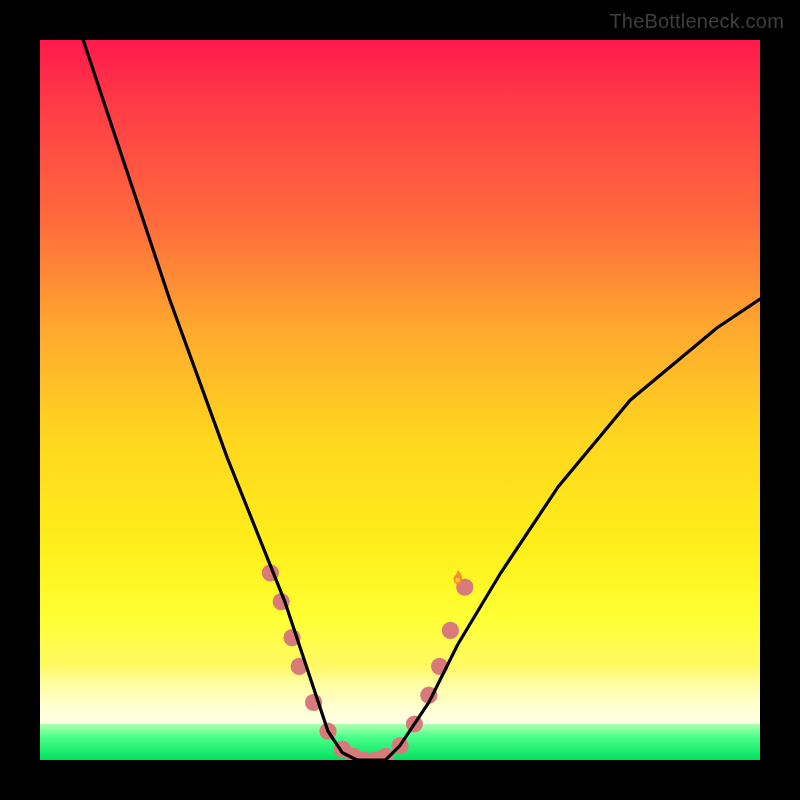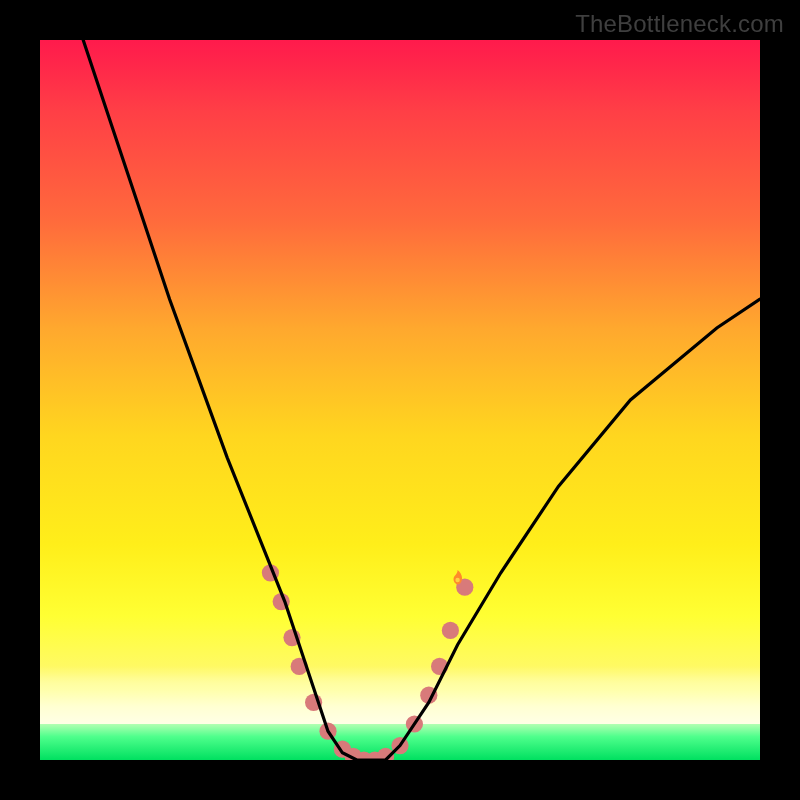--- a/index.html
+++ b/index.html
@@ -73,21 +73,21 @@
     position: absolute;
     inset: 0;
     width: 100%;
     height: 100%;
   }
   .watermark {
     position: absolute;
     top: 10px;
     right: 16px;
     color: #3f3f3f;
-    font-size: 24px;
+    font-size: 20px;
     font-weight: 400;
     letter-spacing: 0.2px;
     user-select: none;
   }
 </style>
 </head>
 <body>
 
 <div class="stage">
 

